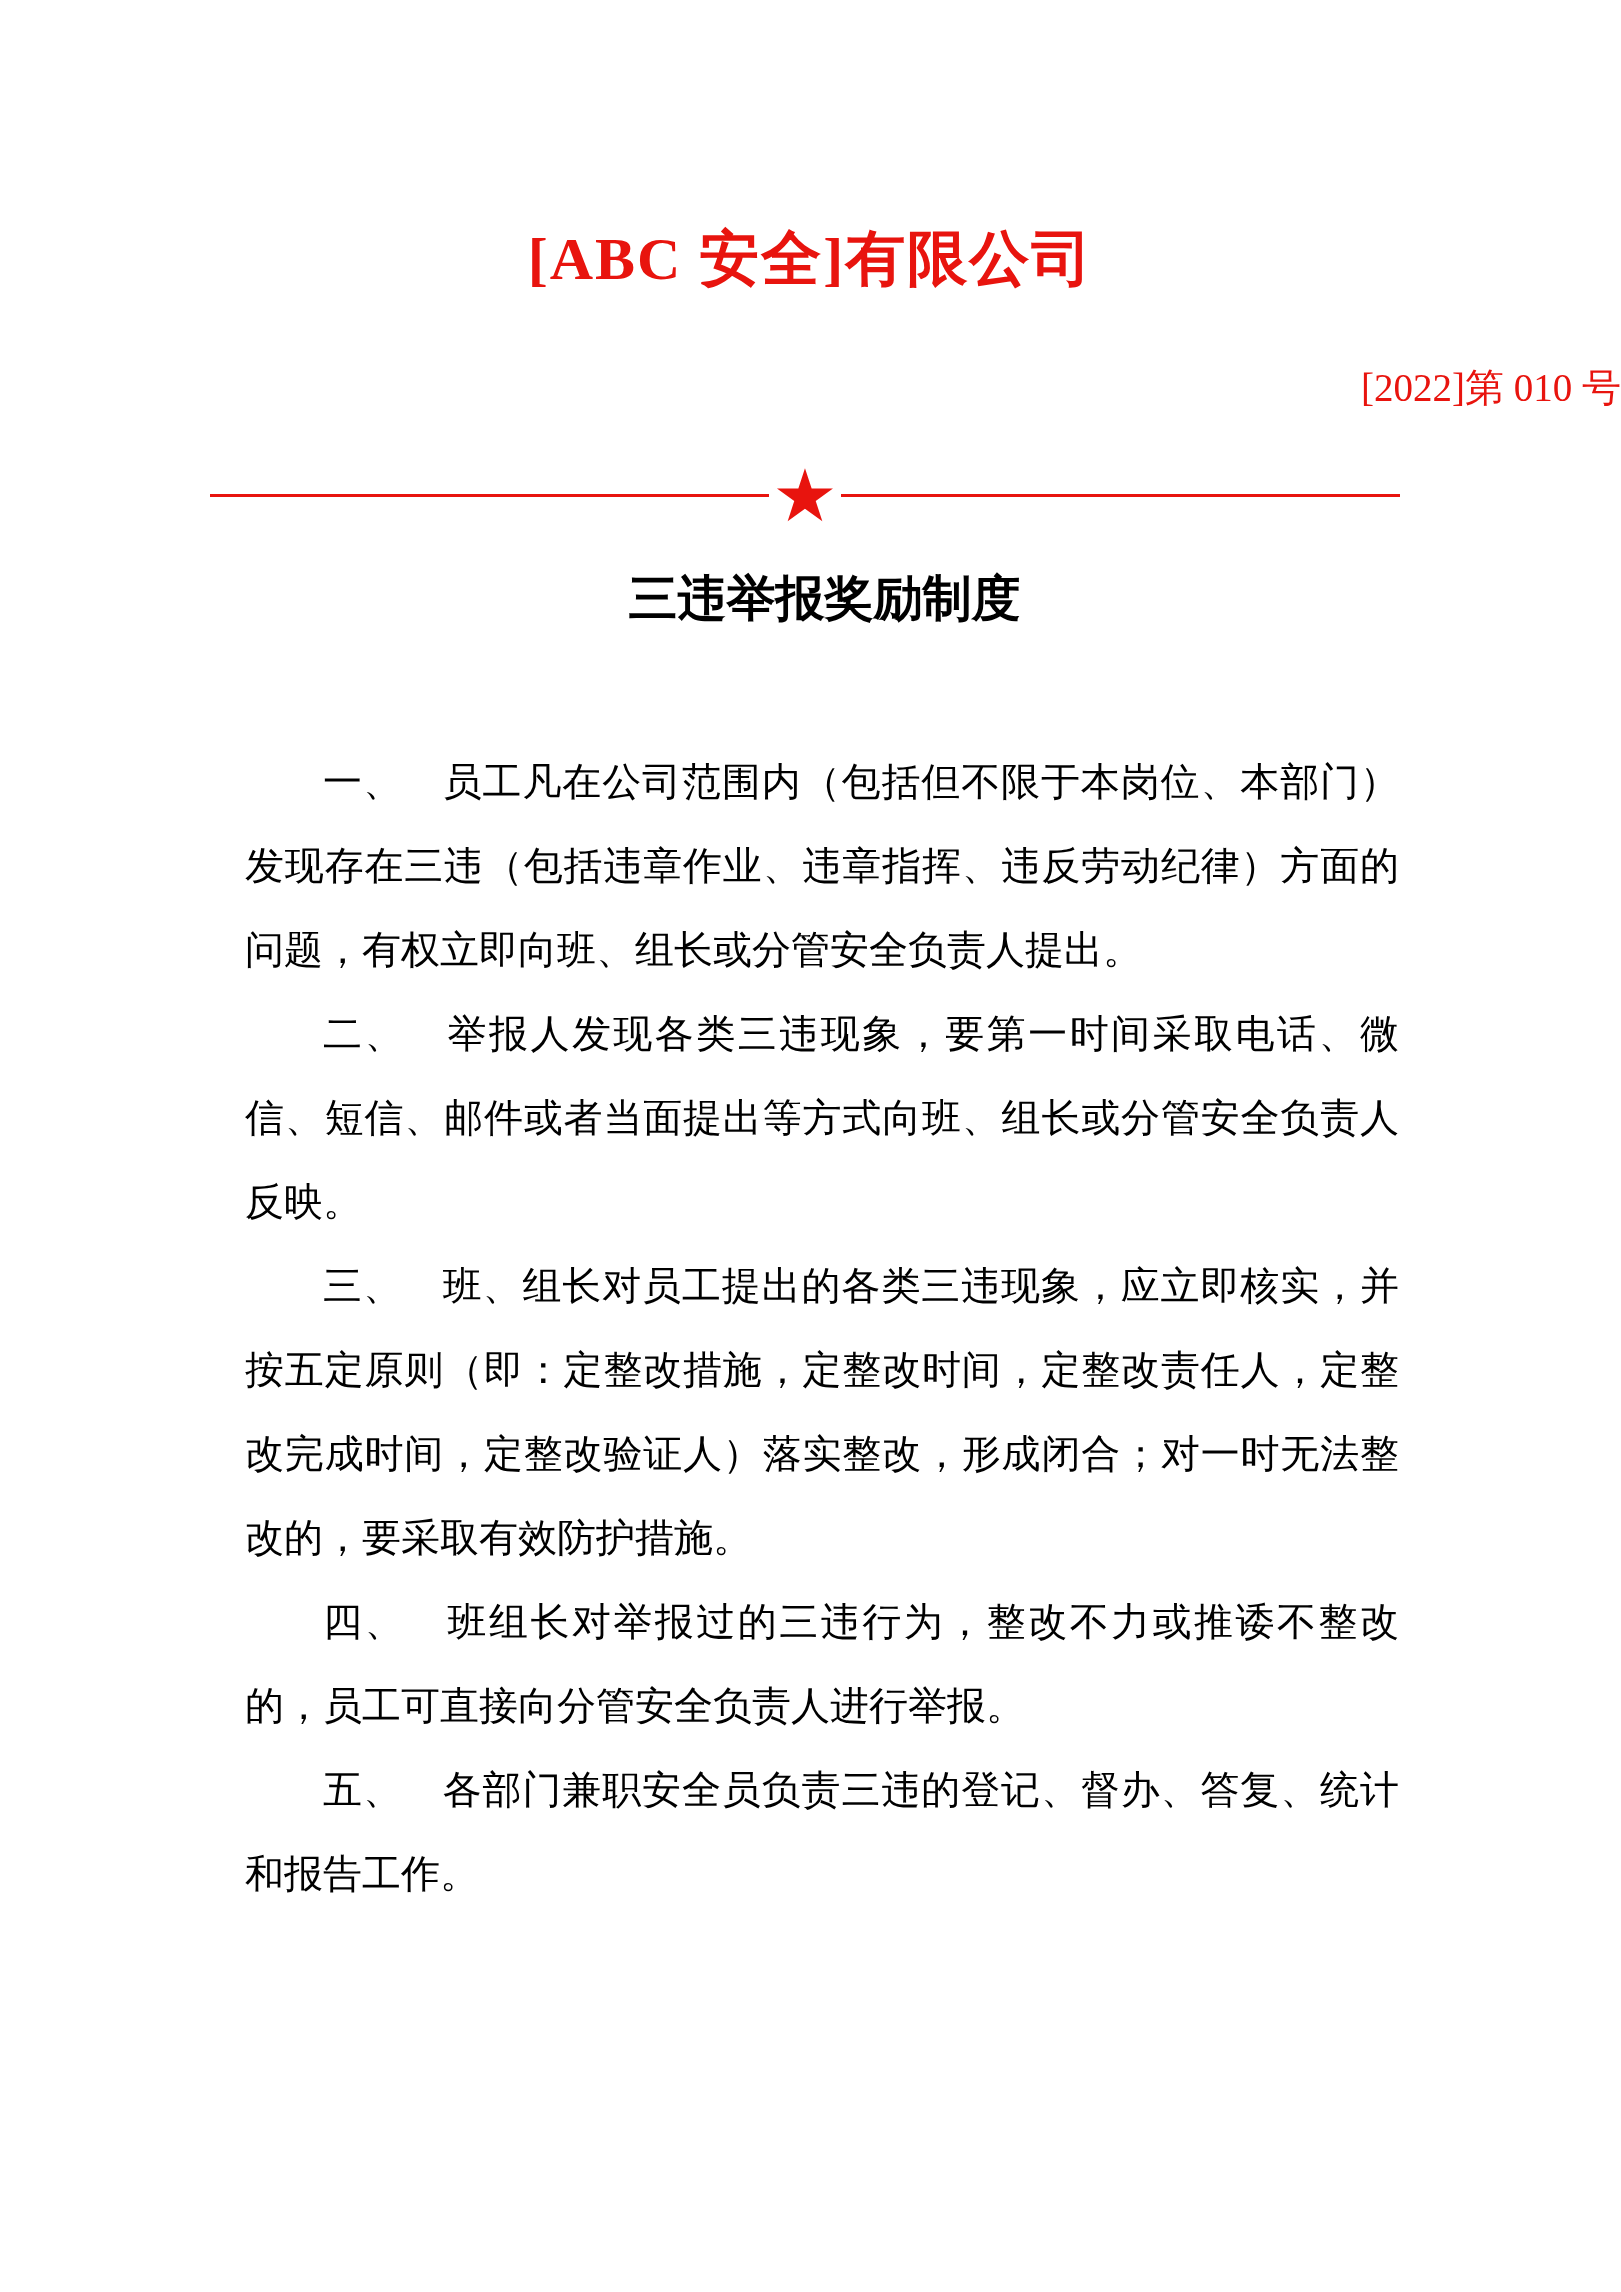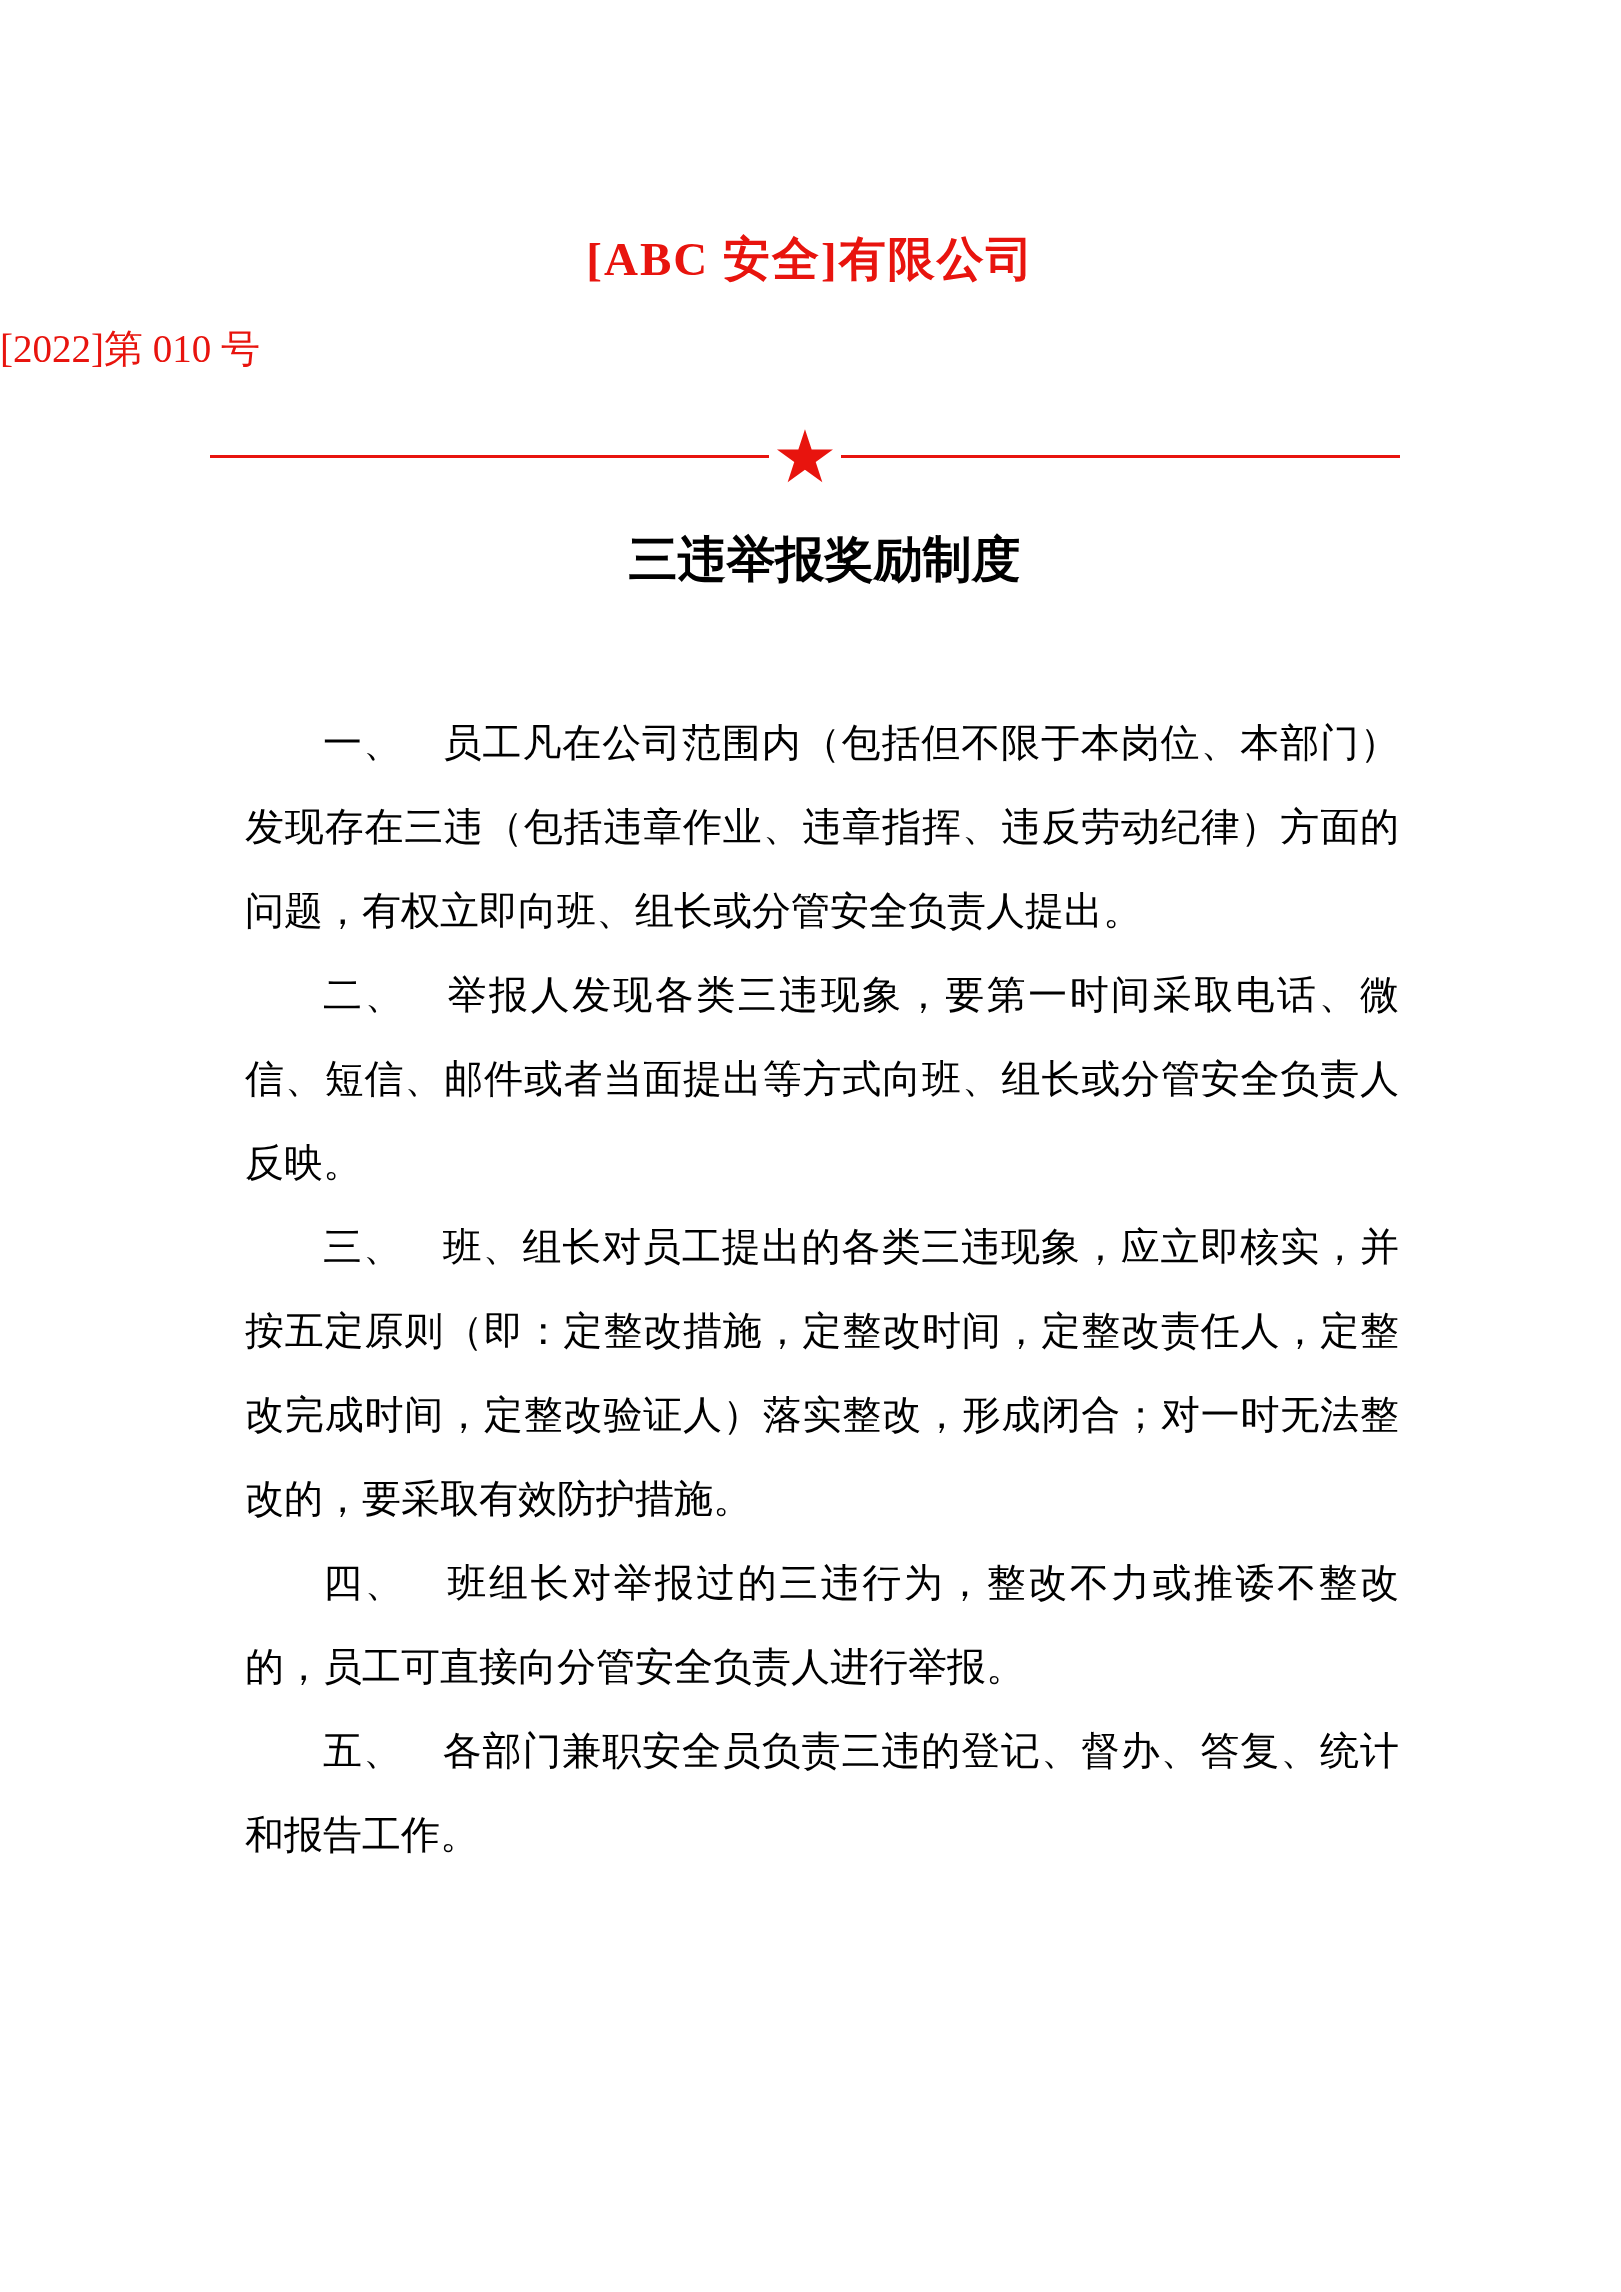--- a/index.html
+++ b/index.html
@@ -16,28 +16,28 @@
     color: #000000;
   }
   .page {
     width: 1621px;
     height: 2293px;
   }
   .company-title {
     margin: 222px 0 0 0;
     text-align: center;
     color: #e8140e;
-    font-size: 47px;
+    font-size: 60px;
     line-height: 74px;
     font-weight: bold;
     letter-spacing: 2px;
   }
   .doc-number {
-    margin: 31px 0 0 0;
-    text-align: left;
+    margin: 70px 0 0 0;
+    text-align: right;
     color: #e8140e;
     font-size: 39px;
     line-height: 43px;
   }
   .divider {
     margin: 51px 0 0 210px;
     width: 1190px;
     height: 71px;
     display: flex;
     align-items: center;

